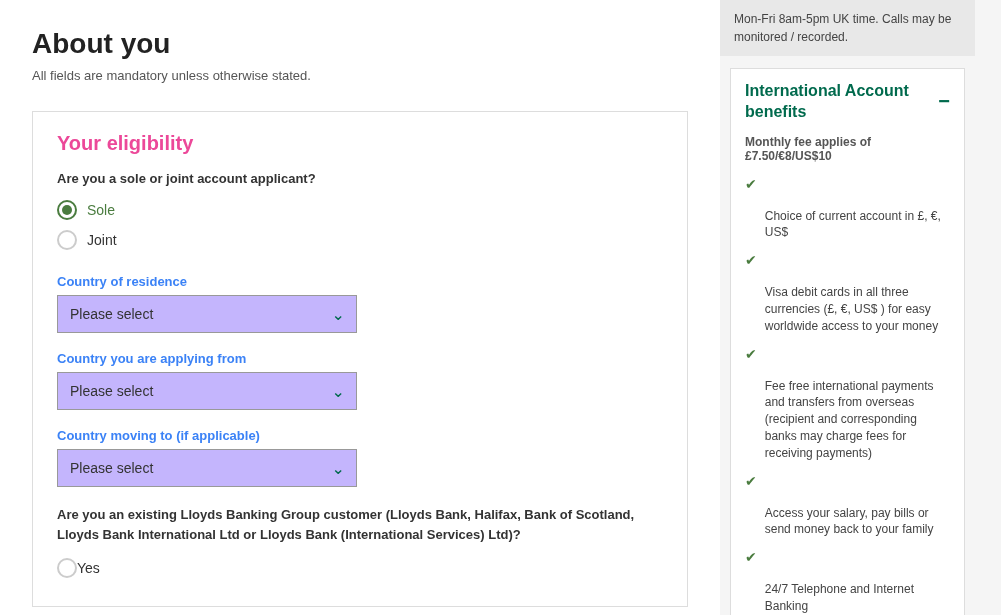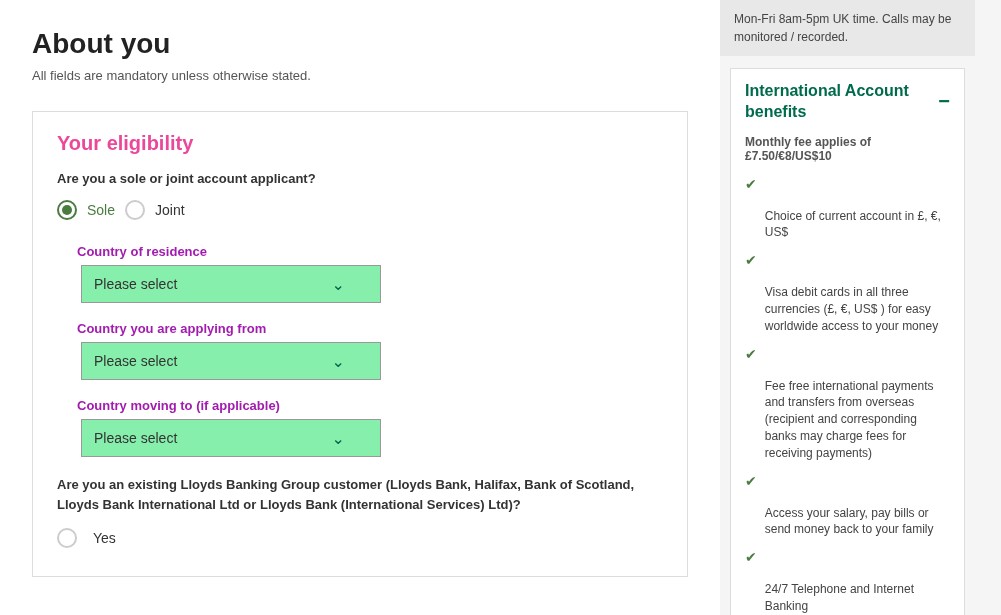--- a/index.html
+++ b/index.html
@@ -47,21 +47,21 @@
 
     .question-label {
       font-size: 13px;
       font-weight: bold;
       color: #333;
       margin-bottom: 14px;
     }
 
     .radio-group {
       display: flex;
-      flex-direction: row;
+      flex-direction: column;
       gap: 10px;
       margin-bottom: 24px;
     }
 
     .radio-option {
       display: flex;
       align-items: center;
       gap: 10px;
       cursor: pointer;
     }
@@ -105,43 +105,41 @@
       color: #333;
     }
 
     .field-group {
       margin-bottom: 18px;
     }
 
     .field-label {
       font-size: 13px;
       font-weight: bold;
-      color: #a21caf;
+      color: #3b82f6;
       margin-bottom: 6px;
       display: block;
-      margin-left: 20px;
     }
 
     .select-wrapper {
       position: relative;
       display: inline-block;
       width: 300px;
     }
 
     .select-wrapper select {
       width: 100%;
       padding: 10px 40px 10px 12px;
       border: 1px solid #999;
-      background: #86efac;
+      background: #c4b5fd;
       font-size: 14px;
       color: #333;
       appearance: none;
       cursor: pointer;
       outline: none;
-      margin-left: 24px;
     }
 
     .chevron-icon {
       position: absolute;
       right: 12px;
       top: 50%;
       transform: translateY(-50%);
       pointer-events: none;
       color: #006a4d;
       font-size: 16px;
@@ -151,21 +149,21 @@
       font-size: 13px;
       font-weight: bold;
       color: #333;
       margin-top: 4px;
       line-height: 1.5;
     }
 
     .yes-radio-row {
       display: flex;
       align-items: center;
-      gap: 16px;
+      gap: 0;
       margin-top: 14px;
     }
 
     .yes-radio {
       appearance: none;
       width: 20px;
       height: 20px;
       border-radius: 50%;
       border: 2px solid #ccc;
       cursor: pointer;

